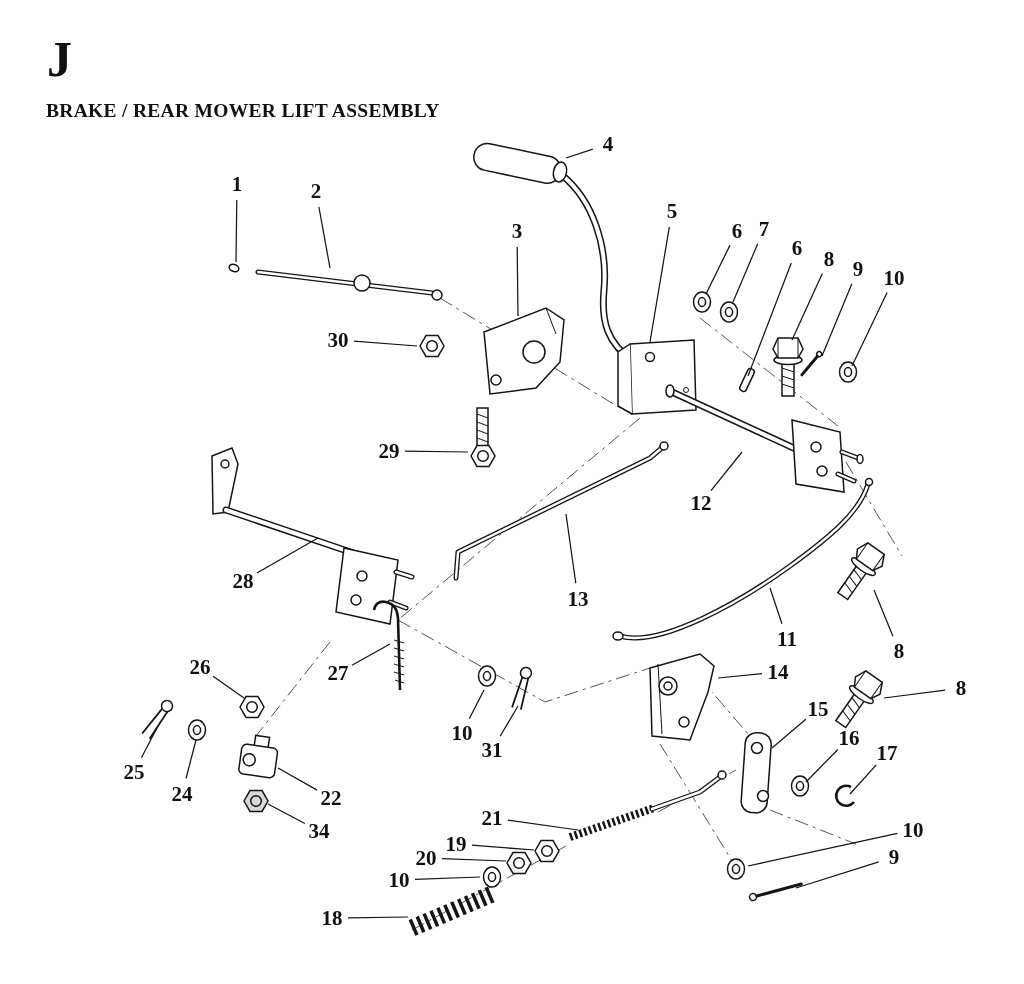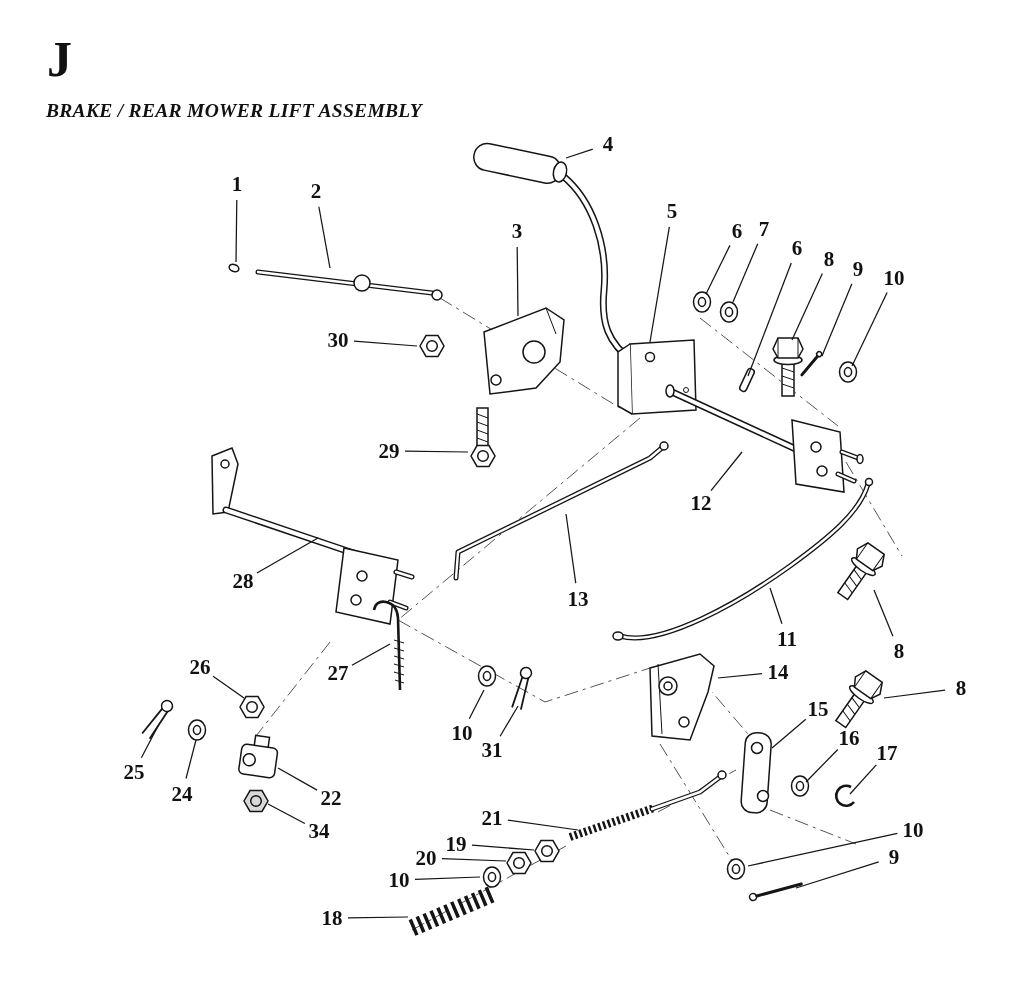--- a/index.html
+++ b/index.html
@@ -1,19 +1,19 @@
 <!DOCTYPE html>
 <html><head>
 <meta charset="utf-8">
 <style>
   html,body{margin:0;padding:0;background:#ffffff;}
   .stage{position:relative;width:1024px;height:984px;background:#fff;overflow:hidden;
          font-family:"Liberation Serif",serif;color:#111;}
   .section-letter{position:absolute;left:47px;top:34px;font-size:50px;font-weight:bold;line-height:1;}
-  .page-title{position:absolute;left:46px;top:100px;font-size:19.5px;font-weight:bold;letter-spacing:.3px;font-style:italic;}
+  .page-title{position:absolute;left:46px;top:100px;font-size:19.5px;font-weight:bold;letter-spacing:.3px;}
   svg.diagram{position:absolute;left:0;top:0;}
 
   .part{fill:#ffffff;stroke:#151515;stroke-width:1.5;}
   .partg{fill:#d9d9d9;stroke:#151515;stroke-width:1.5;}
   .partn{fill:none;stroke:#151515;stroke-width:1.5;}
   .thin{fill:none;stroke:#151515;stroke-width:1;}
   .thin2{fill:none;stroke:#151515;stroke-width:1.8;}
   .sw2{stroke-width:2.6;}
   .tubeO{fill:none;stroke:#151515;stroke-width:7;stroke-linecap:round;stroke-linejoin:round;}
   .tubeI{fill:none;stroke:#ffffff;stroke-width:4;stroke-linecap:round;stroke-linejoin:round;}

